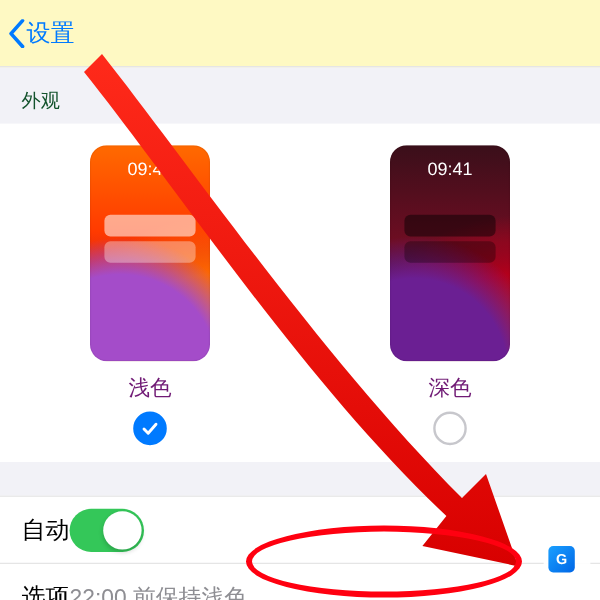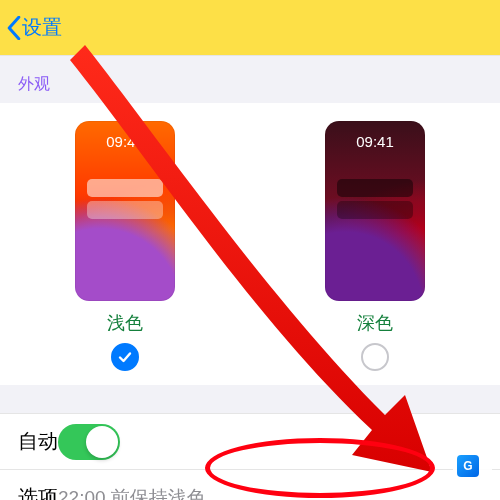--- a/index.html
+++ b/index.html
@@ -6,41 +6,41 @@
   body {
     width: 500px; height: 500px;
     font-family: -apple-system, "Helvetica Neue", Arial, sans-serif;
     background: #f2f2f7;
     position: relative;
     overflow: hidden;
   }
   
   .header {
     height: 56px;
-    background: #fde047;
+    background: #fef9c3;
     display: flex;
     align-items: center;
     position: relative;
     border-bottom: 1px solid #e5e5e5;
   }
   .back {
     position: absolute; left: 6px;
     display: flex; align-items: center;
     color: #007aff; font-size: 20px;
   }
   .back svg { width: 16px; height: 24px; }
   .title {
     flex: 1; text-align: center;
     font-size: 21px; font-weight: 600;
     color: #000;
   }
   
   .section-label {
     padding: 18px 18px 8px;
-    color: #8b5cf6; font-size: 16px;
+    color: #14532d; font-size: 16px;
   }
   
   .appearance {
     background: #fff;
     padding: 18px 0 14px;
     display: flex;
     justify-content: space-around;
   }
   .theme {
     display: flex; flex-direction: column; align-items: center;
@@ -72,21 +72,21 @@
   .lock-card {
     position: absolute; left: 12%; right: 12%;
     height: 18px; border-radius: 5px;
     background: rgba(255,255,255,.55);
   }
   .preview.light .lock-card.a { top: 58px; }
   .preview.light .lock-card.b { top: 80px; background: rgba(255,255,255,.35); }
   .preview.dark .lock-card { background: rgba(0,0,0,.45); }
   .preview.dark .lock-card.a { top: 58px; }
   .preview.dark .lock-card.b { top: 80px; background: rgba(0,0,0,.3); }
-  .theme-name { margin-top: 10px; font-size: 18px; color: #15803d; }
+  .theme-name { margin-top: 10px; font-size: 18px; color: #701a75; }
   .radio {
     margin-top: 8px;
     width: 28px; height: 28px; border-radius: 50%;
     border: 2px solid #c7c7cc;
     display: flex; align-items: center; justify-content: center;
   }
   .radio.checked { background: #007aff; border-color: #007aff; }
   .radio.checked svg { width: 16px; height: 16px; }
   
   .row {

